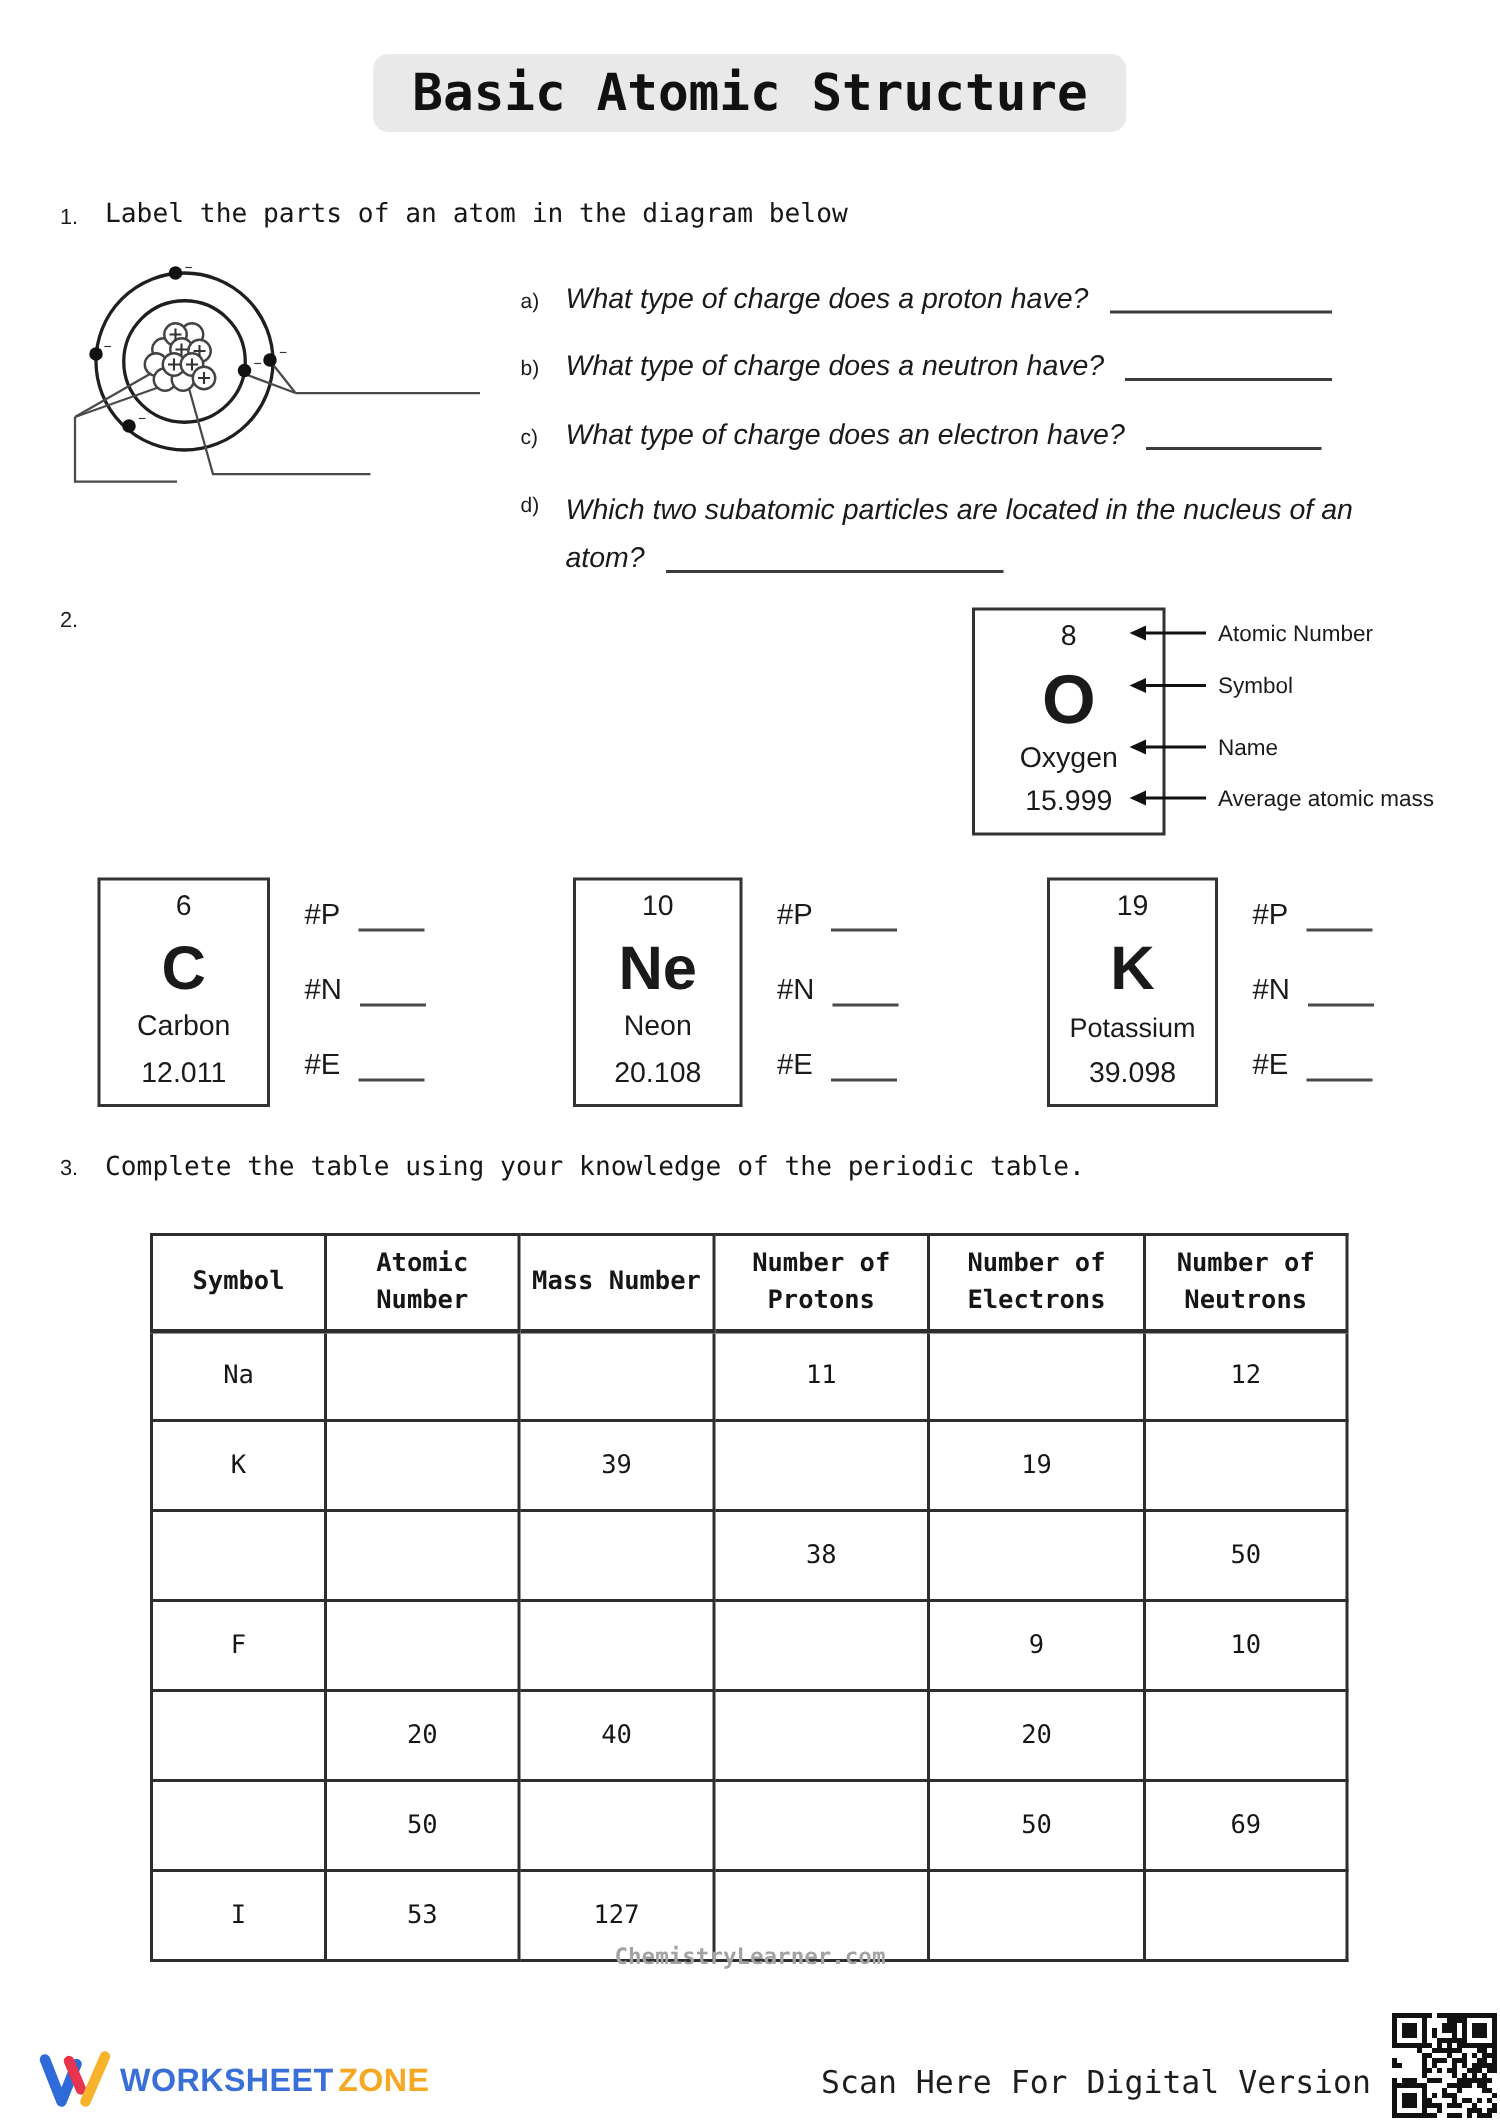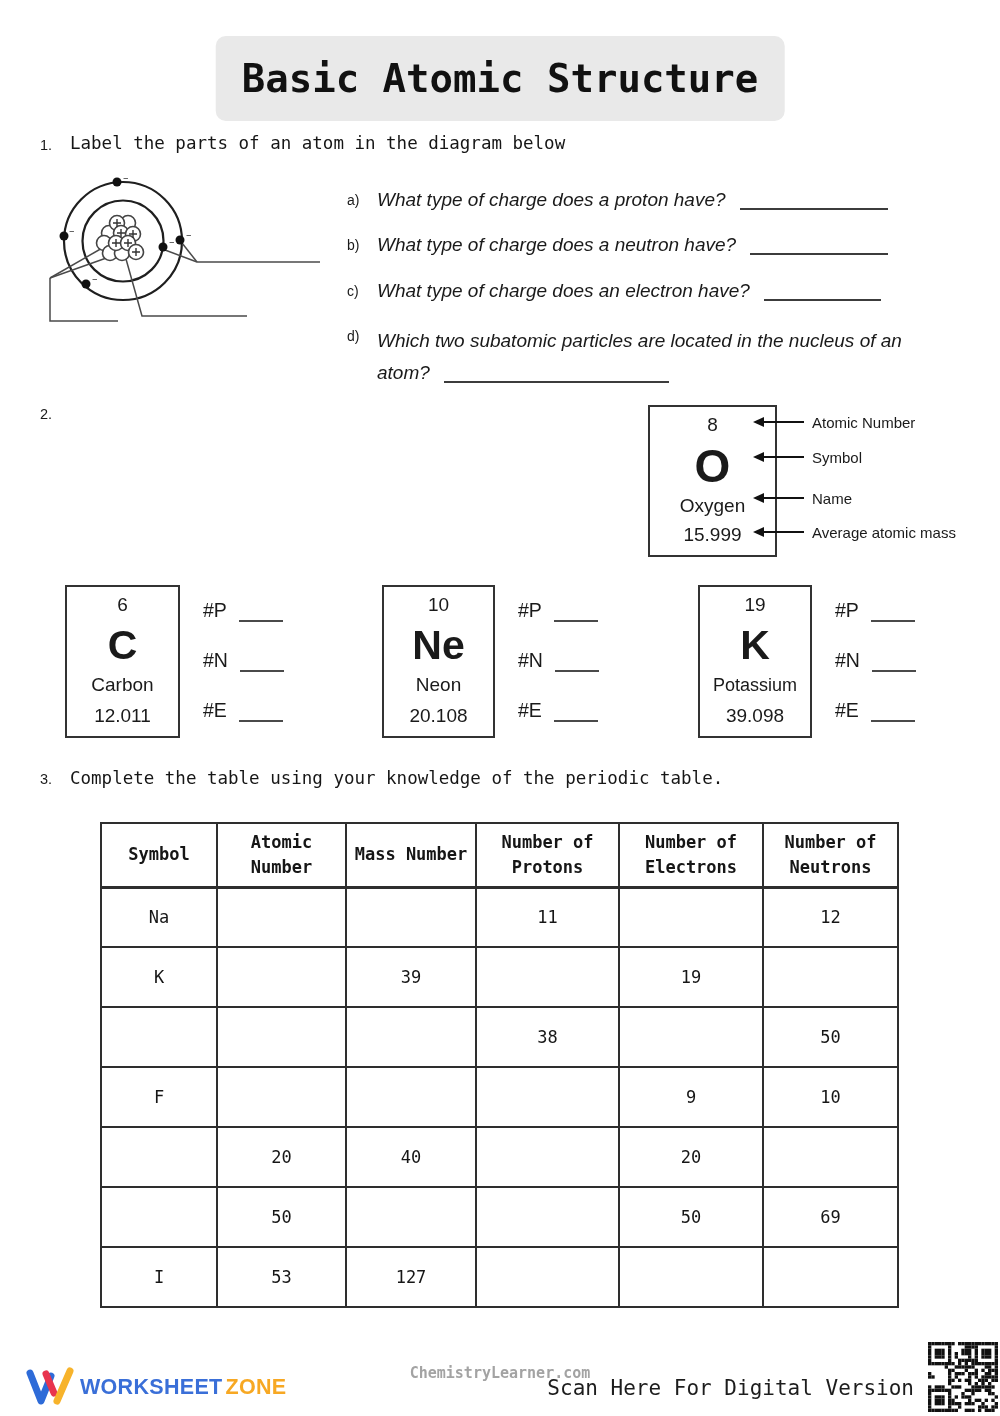--- a/index.html
+++ b/index.html
@@ -5,22 +5,22 @@
   * { margin:0; padding:0; box-sizing:border-box; }
   html,body { background:#ffffff; }
   .page {
     position:relative; width:1000px; height:1416px; background:#fff;
     font-family:"Liberation Sans", sans-serif; color:#1a1a1a; overflow:hidden;
   }
 
   
   .title-pill {
     position:absolute; top:36px; left:50%; transform:translateX(-50%);
-    background:#e9e9e9; border-radius:10px; padding:20px 26px;
-    font-family:"DejaVu Sans Mono", monospace; font-weight:bold; font-size:39px; color:#111;
+    background:#e9e9e9; border-radius:10px; padding:6px 26px;
+    font-family:"DejaVu Sans Mono", monospace; font-weight:bold; font-size:34px; color:#111;
     white-space:nowrap;
   }
 
   
   .qnum { position:absolute; font-size:14.5px; color:#1a1a1a; }
   .qprompt { position:absolute; font-family:"DejaVu Sans Mono", monospace; font-size:17.5px; color:#161616; white-space:nowrap; }
 
   
   .subq { position:absolute; left:347px; font-size:19px; }
   .subq .letter { position:absolute; left:0; top:3px; font-size:14px; }
@@ -67,21 +67,21 @@
     border-collapse:collapse; table-layout:fixed;
     font-family:"DejaVu Sans Mono", monospace; font-size:17px; color:#161616;
   }
   .q3-table th, .q3-table td { border:2px solid #2e2e2e; text-align:center; vertical-align:middle; }
   .q3-table th { height:64px; font-weight:bold; line-height:1.45; }
   .q3-table thead th { border-bottom:3px solid #2e2e2e; }
   .q3-table td { height:60px; }
 
   
   .chem-site {
-    position:absolute; top:1364px; left:50%; transform:translateX(-50%);
+    position:absolute; top:1295px; left:50%; transform:translateX(-50%);
     font-family:"DejaVu Sans Mono", monospace; font-weight:bold; font-size:15px; color:#a3a3a3;
   }
   .scan-text {
     position:absolute; top:1376px; right:86px;
     font-family:"DejaVu Sans Mono", monospace; font-size:21px; color:#1d1d1d; white-space:nowrap;
   }
   .logo { position:absolute; left:26px; top:1366px; display:flex; align-items:center; gap:6px; }
   .logo-text { font-size:21.5px; font-weight:bold; letter-spacing:0.3px; }
   .logo-word1 { color:#3a6fd8; } .logo-word2 { color:#f7a823; margin-left:3px; }
   .qr { position:absolute; left:928px; top:1342px; width:70px; height:70px; }

